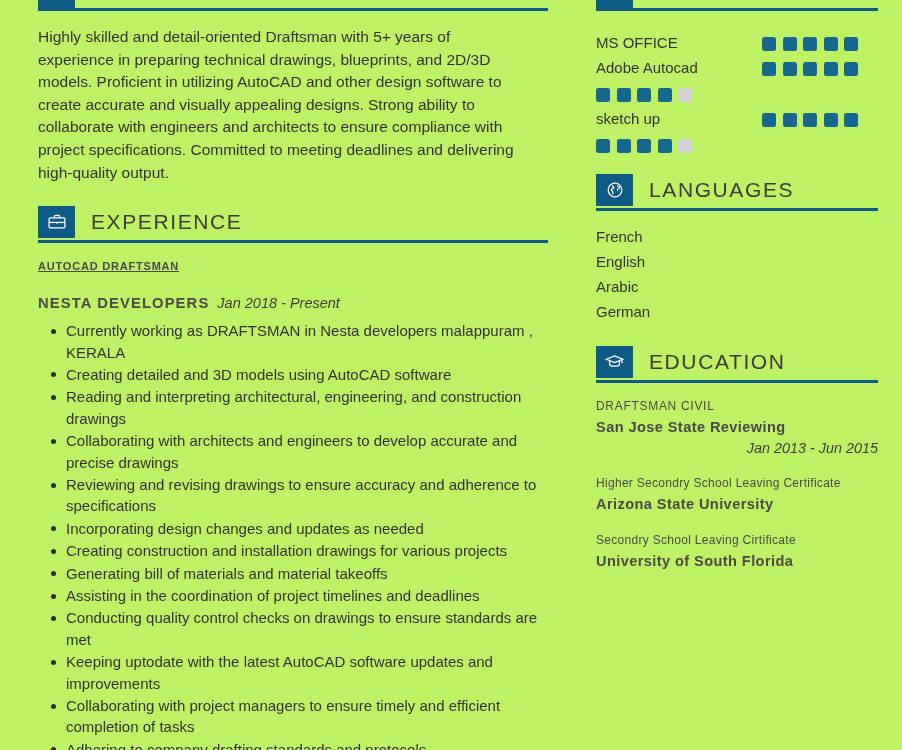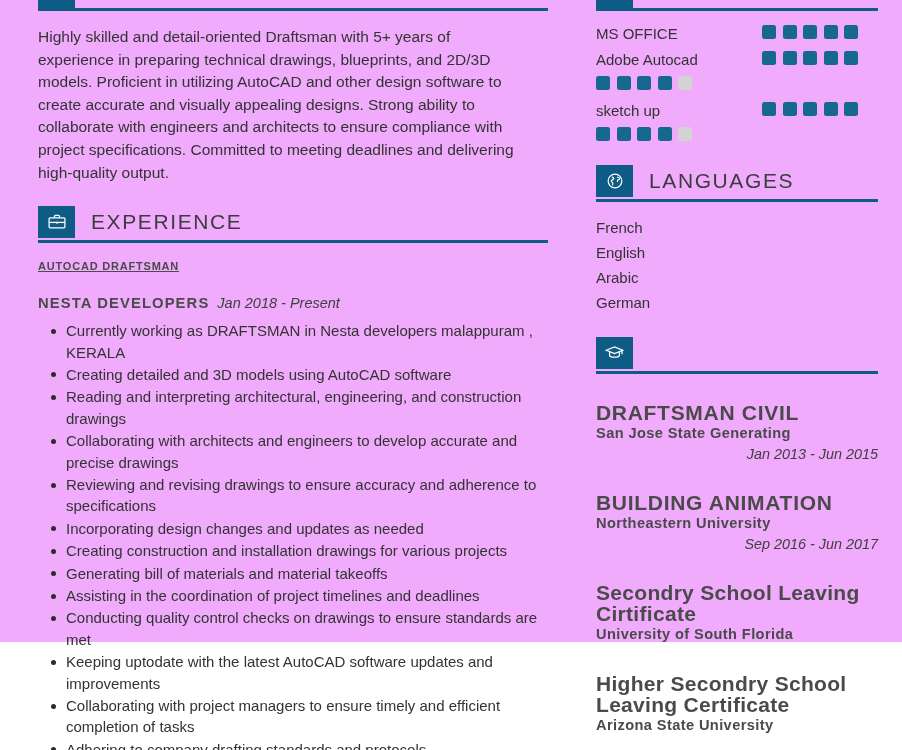--- a/index.html
+++ b/index.html
@@ -12,22 +12,22 @@
   body {
     width: 902px;
     height: 750px;
     overflow: hidden;
     font-family: "Liberation Sans", sans-serif;
     color: #333333;
   }
   .page {
     position: relative;
     width: 902px;
-    height: 642px;
-    background: #f0abfc;
+    height: 750px;
+    background: #bef264;
   }
   .col-left {
     position: absolute;
     left: 0;
     top: 0;
     width: 570px;
     height: 750px;
     padding: 0 22px 0 38px;
   }
   .col-right {
@@ -141,21 +141,21 @@
     width: 5px;
     height: 5px;
     border-radius: 50%;
     background: #2b2b2b;
   }
 
   
   .skill-list { margin-top: 14px; }
   .skill-row {
     display: flex;
-    align-items: flex-start;
+    align-items: flex-end;
     height: 25.5px;
   }
   .skill-name {
     font-size: 15px;
     color: #333333;
     flex: 1 1 auto;
     white-space: nowrap;
   }
   .dots {
     display: flex;
@@ -174,27 +174,26 @@
   .lang-list { margin-top: 13px; }
   .lang-item {
     font-size: 15px;
     color: #333333;
     line-height: 25.3px;
   }
 
   .edu-list { margin-top: 13px; }
   .edu-item { margin-bottom: 15px; }
   .edu-degree {
-    font-size: 21px;
-    font-weight: bold;
+    font-size: 12px;
+    font-weight: normal;
     letter-spacing: 0.7px;
     color: #4a4a4a;
     line-height: 21px;
     text-transform: uppercase;
-    margin-top: 28px;
   }
   .edu-degree.mixed { text-transform: none; letter-spacing: 0.3px; }
   .edu-school {
     font-size: 14.6px;
     font-weight: bold;
     letter-spacing: 0.4px;
     color: #4a4a4a;
     line-height: 21px;
   }
   .edu-dates {
@@ -320,21 +319,21 @@
         <span class="dots">
             <span class="dot on"></span>
             <span class="dot on"></span>
             <span class="dot on"></span>
             <span class="dot on"></span>
             <span class="dot"></span>
           </span>
       </div>
     </div>
 
-    <div style="margin-top:12px;">
+    <div style="margin-top:21px;">
       <div class="sec-head">
         <div class="badge">
           <svg width="20" height="20" viewBox="0 0 24 24" fill="none" stroke="#ffffff" stroke-width="1.45">
             <circle cx="12" cy="12" r="8.2"></circle>
             <path d="M8.2 7.3c2 .2 2.6 1.4 2 2.5-.7 1.1-2.3.6-2.6 1.8-.3 1.2 1 1.6 1.6 2.6.5.9.2 2-.5 2.9"></path>
             <path d="M14.6 7c.8.7 1.5 1 2.3 1.1.7.1 1 .9.5 1.6-.6.8-1.6.7-2.2 1.4-.5.6-.2 1.5.4 1.9"></path>
           </svg>
         </div>
         <div class="htitle">LANGUAGES</div>
       </div>
@@ -350,39 +349,35 @@
 
     <div style="margin-top:21px;">
       <div class="sec-head">
         <div class="badge">
           <svg width="21" height="21" viewBox="0 0 24 24" fill="none" stroke="#ffffff" stroke-width="1.45">
             <path d="M2.6 9.4L12 5.6l9.4 3.8L12 13.2 2.6 9.4z"></path>
             <path d="M6.4 11.2v3.9c0 1.3 2.5 2.3 5.6 2.3s5.6-1 5.6-2.3v-3.9"></path>
             <path d="M20.6 9.8v4.1"></path>
           </svg>
         </div>
+        <div class="htitle">EDUCATION</div>
       </div>
       <div class="sec-rule"></div>
 
       <div class="edu-list">
         <div class="edu-item">
           <div class="edu-degree">DRAFTSMAN CIVIL</div>
-          <div class="edu-school">San Jose State Generating</div>
+          <div class="edu-school">San Jose State Reviewing</div>
           <div class="edu-dates">Jan 2013 - Jun 2015</div>
         </div>
         <div class="edu-item">
-          <div class="edu-degree">BUILDING ANIMATION</div>
-          <div class="edu-school">Northeastern University</div>
-          <div class="edu-dates">Sep 2016 - Jun 2017</div>
+          <div class="edu-degree mixed">Higher Secondry School Leaving Certificate</div>
+          <div class="edu-school">Arizona State University</div>
         </div>
         <div class="edu-item">
           <div class="edu-degree mixed">Secondry School Leaving Cirtificate</div>
           <div class="edu-school">University of South Florida</div>
         </div>
-        <div class="edu-item">
-          <div class="edu-degree mixed">Higher Secondry School Leaving Certificate</div>
-          <div class="edu-school">Arizona State University</div>
-        </div>
       </div>
     </div>
 
   </div>
 </div>
 
 </body></html>

